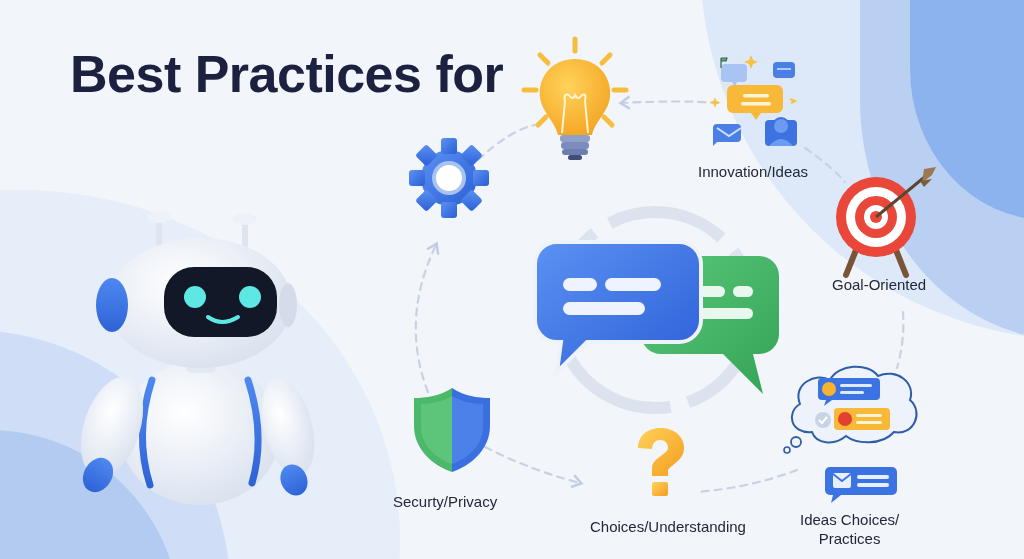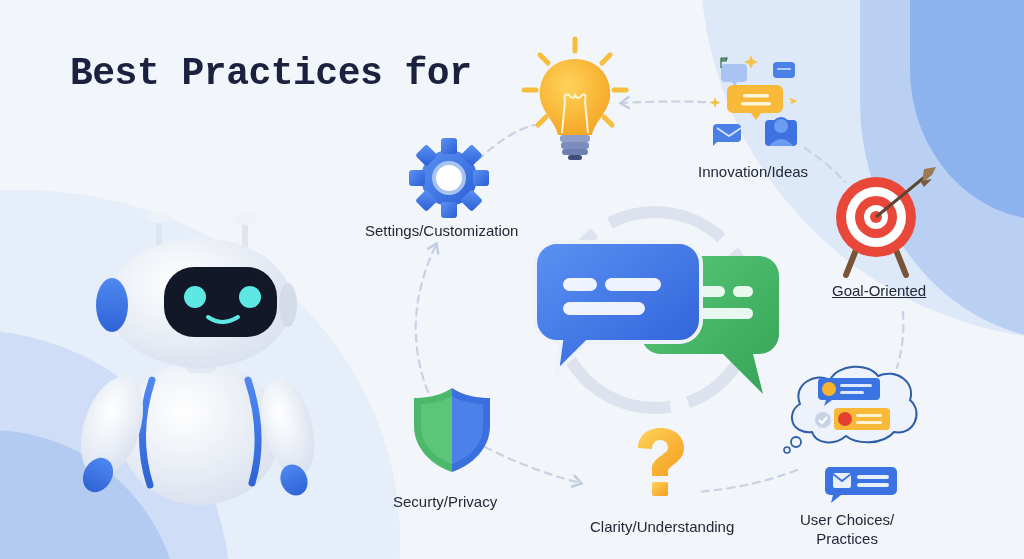--- a/index.html
+++ b/index.html
@@ -14,22 +14,22 @@
   .bg-blob { position: absolute; border-radius: 50%; }
   .blob-tr1 { width: 760px; height: 760px; left: 700px; top: -420px; background: #dde8f8; }
   .blob-tr2 { width: 520px; height: 600px; left: 860px; top: -260px; background: #b9d0f3; border-radius: 40%; }
   .blob-tr3 { width: 380px; height: 420px; left: 910px; top: -200px; background: #8db3ee; border-radius: 36%; }
   .blob-bl1 { width: 760px; height: 700px; left: -360px; top: 190px; background: #e6eefa; }
   .blob-bl2 { width: 520px; height: 520px; left: -290px; top: 330px; background: #cfdef6; }
   .blob-bl3 { width: 380px; height: 380px; left: -200px; top: 430px; background: #b3cbf1; }
 
   .title {
     position: absolute; left: 70px; top: 50px;
-    font-family: Liberation Mono, monospace;
-    font-weight: bold; font-size: 38px; line-height: 48px;
+    font-family: Liberation Sans, sans-serif;
+    font-weight: bold; font-size: 52px; line-height: 48px;
     color: #1c2140; letter-spacing: -0.5px;
   }
   .title span { display: block; }
 
   .label {
     position: absolute; font-size: 15px; color: #232838; white-space: nowrap;
     font-family: "Liberation Sans", sans-serif; text-align: center;
   }
   .icon { position: absolute; }
   svg { display: block; overflow: visible; }
@@ -133,21 +133,20 @@
         <g transform="rotate(45)">
           <rect x="-8" y="-40" width="16" height="16" rx="3"></rect>
           <rect x="-8" y="24" width="16" height="16" rx="3"></rect>
           <rect x="-40" y="-8" width="16" height="16" rx="3"></rect>
           <rect x="24" y="-8" width="16" height="16" rx="3"></rect>
         </g>
       </g>
       <circle cx="41" cy="41" r="15" fill="#ffffff" stroke="#a9c3f1" stroke-width="4"></circle>
     </svg>
   </div>
-  <div class="label" style="left:365px; top:222px;">Settings/Customization</div>
 
   <div class="icon" style="left:518px; top:35px;">
     <svg width="110" height="130" viewBox="0 0 110 130">
       <defs>
         <radialGradient id="bulb" cx="40%" cy="35%" r="70%">
           <stop offset="0" stop-color="#ffd35a"></stop>
             <stop offset="1" stop-color="#f4a524"></stop>
         </radialGradient>
       </defs>
       <g stroke="#f7bd3c" stroke-width="5" stroke-linecap="round">
@@ -196,21 +195,21 @@
       <circle cx="44" cy="52" r="40" fill="#e8473a"></circle>
       <circle cx="44" cy="52" r="30" fill="#ffffff"></circle>
       <circle cx="44" cy="52" r="21" fill="#e8473a"></circle>
       <circle cx="44" cy="52" r="12" fill="#ffffff"></circle>
       <circle cx="44" cy="52" r="6" fill="#e8473a"></circle>
       <line x1="44" y1="52" x2="95" y2="10" stroke="#5b4632" stroke-width="3"></line>
       <path d="M92 4 l12 -2 l-4 8 l-10 8 z" fill="#9b7a52"></path>
       <path d="M88 16 l12 -2 l-8 8 z" fill="#7a5d3d"></path>
     </svg>
   </div>
-  <div class="label" style="left:832px; top:282px;text-decoration:underline;">Goal-Oriented</div>
+  <div class="label" style="left:832px; top:276px;">Goal-Oriented</div>
 
   <div class="icon" style="left:535px; top:238px;">
     <svg width="250" height="170" viewBox="0 0 250 170">
       <defs>
         <linearGradient id="cblue" x1="0" y1="0" x2="1" y2="1">
           <stop offset="0" stop-color="#5b92f2"></stop>
             <stop offset="1" stop-color="#2c5fd8"></stop>
         </linearGradient>
         <linearGradient id="cgreen" x1="0" y1="0" x2="1" y2="1">
           <stop offset="0" stop-color="#5ac87a"></stop>
@@ -250,37 +249,37 @@
     <svg width="74" height="38" viewBox="0 0 74 38">
       <rect x="0" y="0" width="72" height="28" rx="5" fill="#3c73e2"></rect>
       <path d="M8 28 l-2 8 l10 -8z" fill="#3c73e2"></path>
       <rect x="8" y="6" width="18" height="15" rx="2" fill="#e8efff"></rect>
       <path d="M8 7 l9 7 l9 -7" stroke="#3c73e2" stroke-width="1.8" fill="none"></path>
       <rect x="32" y="8" width="32" height="4" rx="2" fill="#e8efff"></rect>
       <rect x="32" y="16" width="32" height="4" rx="2" fill="#e8efff"></rect>
     </svg>
   </div>
   <div class="label" style="left:800px; top:510px; line-height:19px;">
-    <div>User Choices/</div>
+    <div>Ideas Choices/</div>
     <div>Practices</div>
   </div>
 
   <div class="icon" style="left:630px; top:428px;">
     <svg width="60" height="70" viewBox="0 0 60 70">
       <defs>
         <linearGradient id="qgrad" x1="0" y1="0" x2="1" y2="1">
           <stop offset="0" stop-color="#ffd25a"></stop>
             <stop offset="1" stop-color="#f49d1f"></stop>
         </linearGradient>
       </defs>
       <path d="M8 20 C8 6 20 0 30 0 C44 0 54 8 54 20 C54 32 42 36 38 42 L38 48 L22 48 L22 40 C22 30 38 26 38 20 C38 15 35 12 30 12 C25 12 22 16 22 21 Z" fill="url(#qgrad)"></path>
       <rect x="22" y="54" width="16" height="14" rx="2" fill="url(#qgrad)"></rect>
     </svg>
   </div>
-  <div class="label" style="left:590px; top:518px;">Clarity/Understanding</div>
+  <div class="label" style="left:590px; top:518px;">Choices/Understanding</div>
 
   <div class="icon" style="left:412px; top:386px;">
     <svg width="80" height="88" viewBox="0 0 80 88">
       <path d="M40 2 C28 10 14 12 2 12 L2 40 C2 64 22 80 40 86 Z" fill="#4cb86a"></path>
       <path d="M40 2 C52 10 66 12 78 12 L78 40 C78 64 58 80 40 86 Z" fill="#3a6fe0"></path>
       <path d="M40 10 C30 16 18 18 9 18 L9 40 C9 60 25 73 40 78 Z" fill="#6bcf86" opacity="0.55"></path>
       <path d="M40 10 C50 16 62 18 71 18 L71 40 C71 60 55 73 40 78 Z" fill="#5b8ff0" opacity="0.55"></path>
     </svg>
   </div>
   <div class="label" style="left:393px; top:493px;">Securty/Privacy</div>

